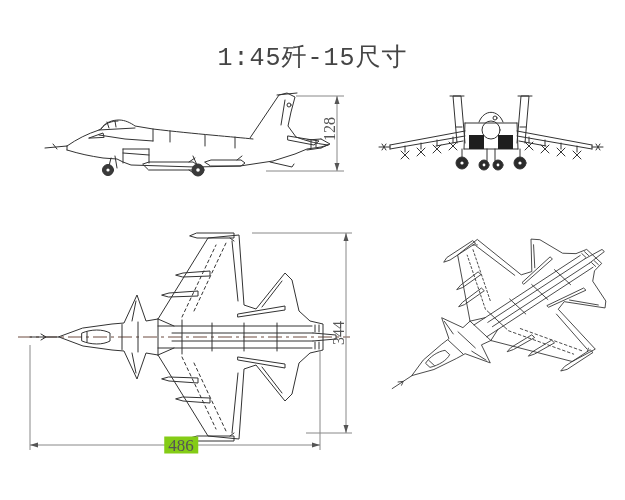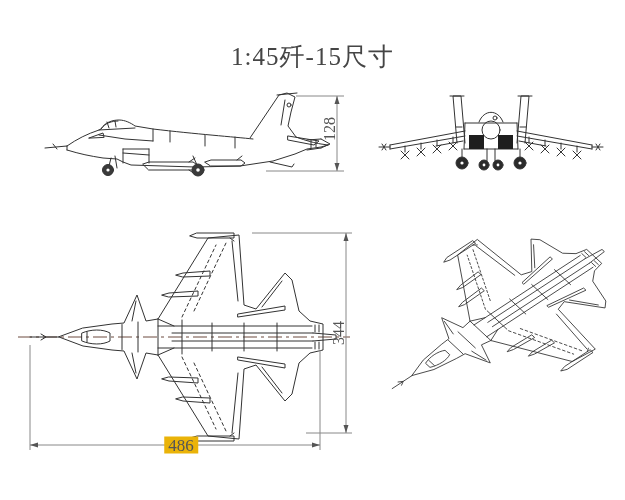--- a/index.html
+++ b/index.html
@@ -1,29 +1,29 @@
 <!DOCTYPE html>
 <html><head>
 <meta charset="utf-8">
 <style>
   html,body{margin:0;padding:0;background:#fff;}
   .canvas{position:relative;width:625px;height:500px;background:#ffffff;overflow:hidden;
           font-family:"Liberation Serif","DejaVu Serif",serif;}
   .title{position:absolute;top:40px;left:0;width:625px;margin:0;text-align:center;
          font-size:25px;font-weight:400;letter-spacing:1px;color:#454545;
-         font-family:Liberation Serif, serif;}
+         font-family:Liberation Mono, monospace;}
   .watermark{position:absolute;left:44px;top:237px;white-space:nowrap;z-index:0;
              font-size:37px;letter-spacing:4px;color:#e2e2e2;font-weight:500;
              font-family:"Liberation Sans","DejaVu Sans",sans-serif;}
   svg.art{position:absolute;left:0;top:0;z-index:1;}
   .dim{position:absolute;z-index:2;color:#555;font-size:16px;line-height:1;
        font-family:"Liberation Serif","DejaVu Serif",serif;}
   .dim-128{left:330px;top:129px;transform:translate(-50%,-50%) rotate(-90deg);}
   .dim-344{left:339px;top:333px;transform:translate(-50%,-50%) rotate(-90deg);}
-  .dim-486{left:181px;top:445px;transform:translate(-50%,-50%);background:#eab308;
+  .dim-486{left:181px;top:445px;transform:translate(-50%,-50%);background:#84cc16;
            padding:0 4px;font-size:17px;}
 </style>
 </head>
 <body>
 
 <div class="canvas">
 
 
   <h1 class="title">1:45歼-15尺寸</h1>
 

